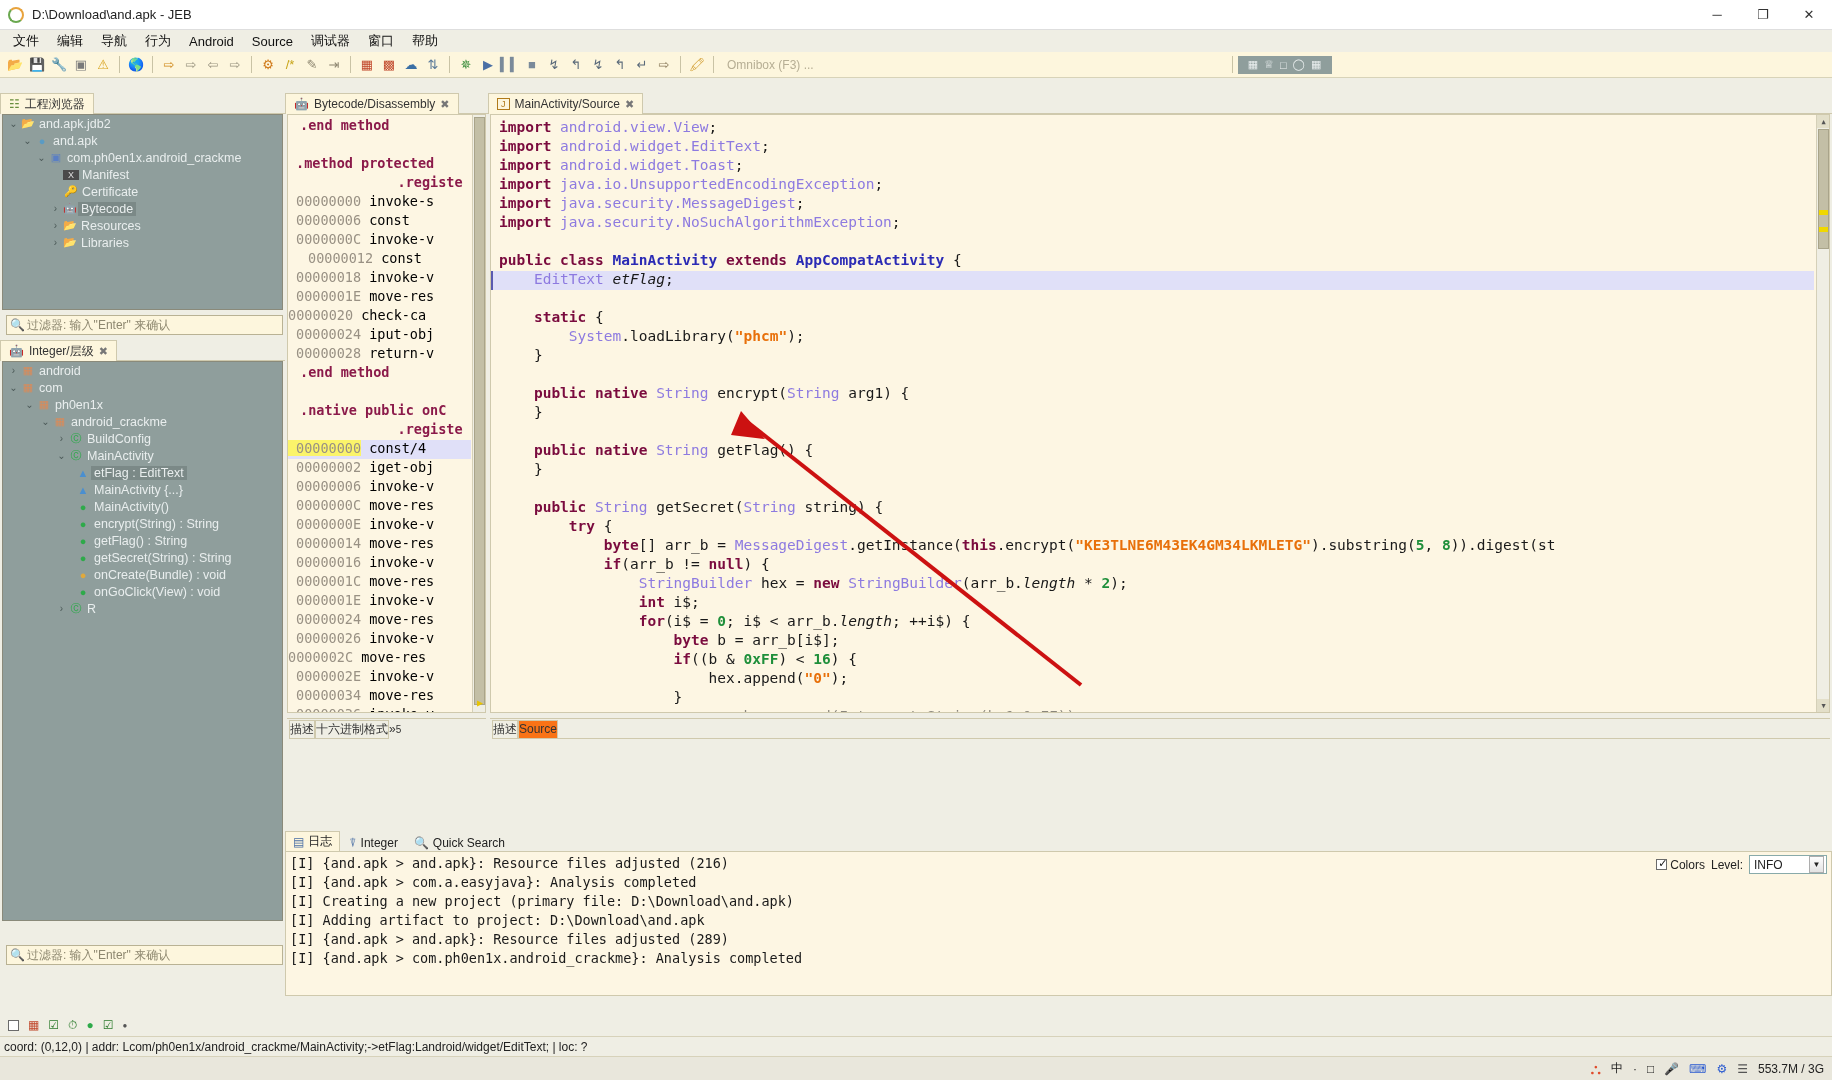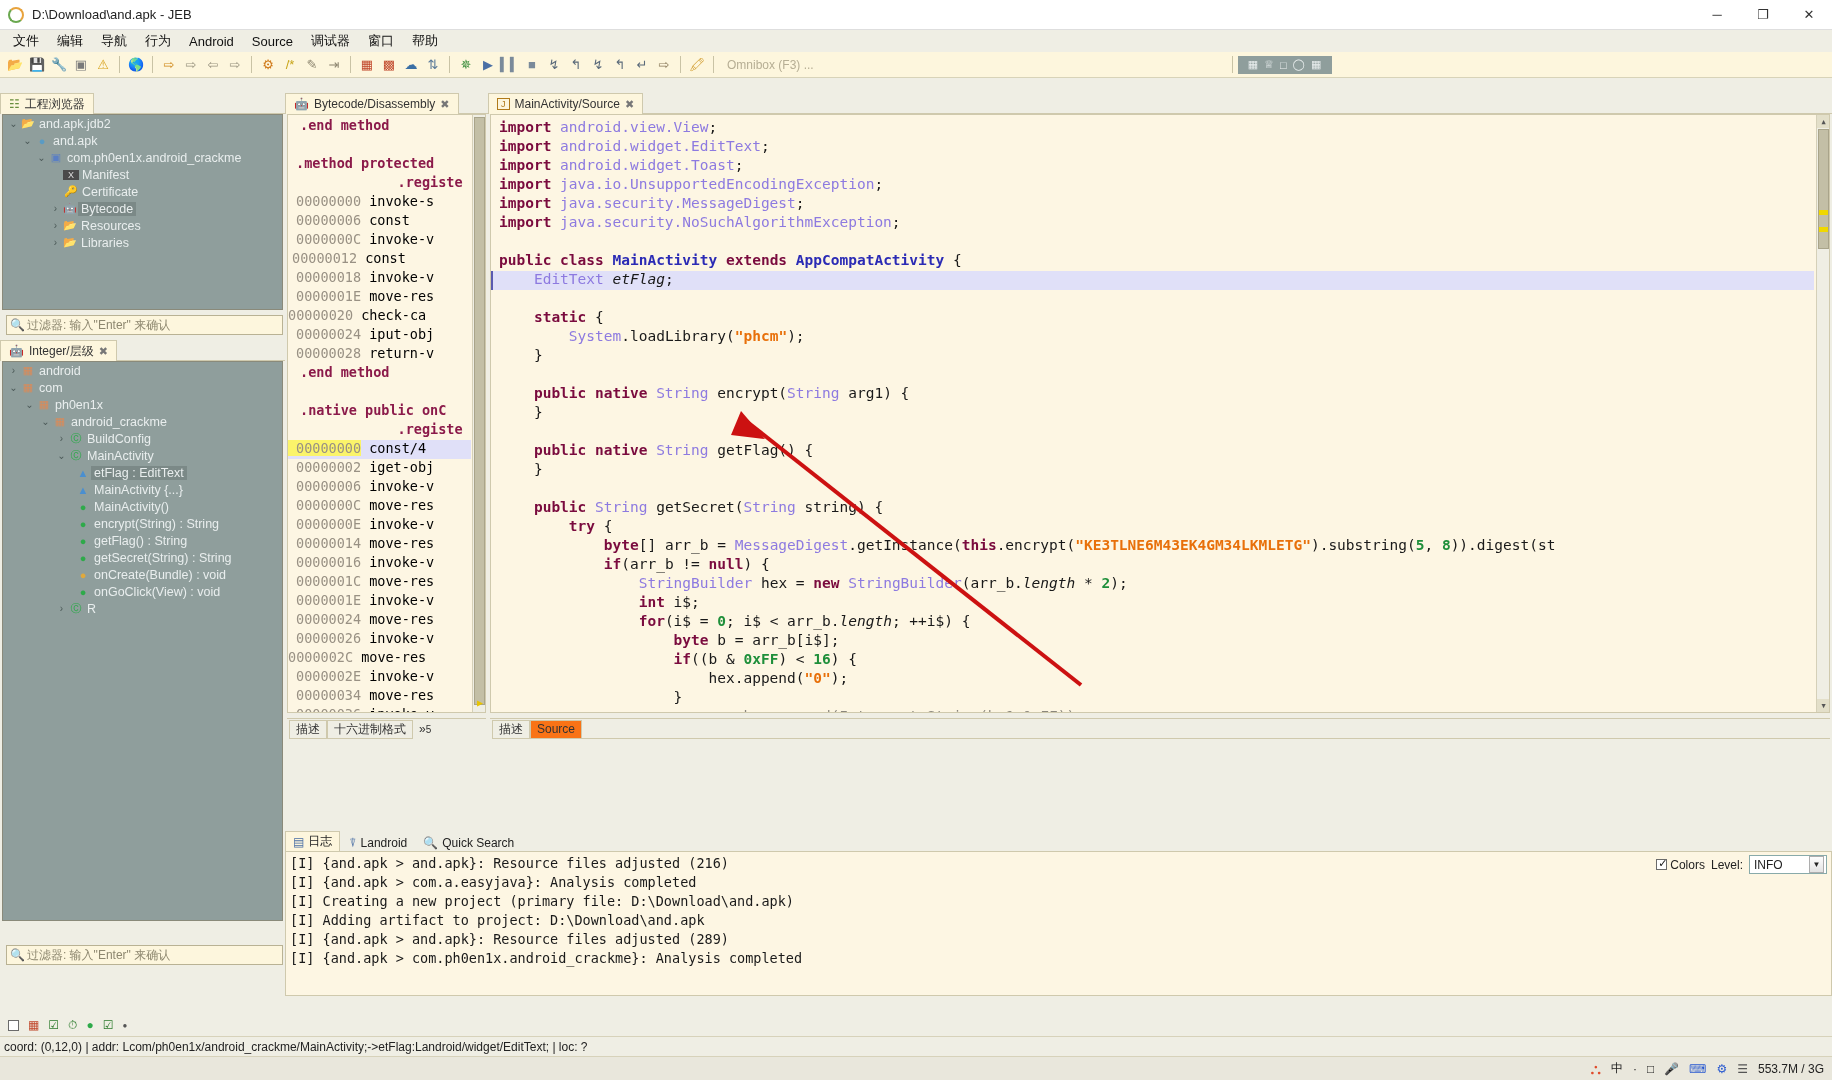--- a/index.html
+++ b/index.html
@@ -84,21 +84,21 @@
   .s-type { color: #8d7ae0; }
   .s-str  { color: #e8700a; font-weight: bold; }
   .s-num  { color: #1e8f3a; font-weight: bold; }
   .s-id   { color: #191919; }
   .s-cls  { color: #2b2bb5; font-weight: bold; }
   .s-field{ color: #191919; font-style: italic; }
   .hlrow  { background: #e0e0f8; }
 
   .subtabs { height: 21px; background: #efeee4; display: flex; align-items: center; padding-left: 2px;
              border-top: 1px solid #cfc9ad; }
-  .stab { height: 19px; padding: 0 6px; display: flex; align-items: center; font-size: 12px;
+  .stab { height: 19px; padding: 0 0; display: flex; align-items: center; font-size: 12px;
           border: 1px solid #cfc9ad; background: #efeee4; color: #333; }
   .stab.active { background: #f97316; text-align: center; }
 
   
   .logpanel { position: absolute; left: 285px; right: 0; bottom: 0; height: 165px; }
   .logtabs { height: 20px; display: flex; align-items: flex-end; background: #efeee4; gap: 2px; }
   .ltab { display: flex; align-items: center; gap: 4px; padding: 1px 7px; font-size: 12px; color: #222; }
   .ltab.active { background: #fdf6dd; border: 1px solid #cfc9ad; border-bottom: none; }
   .logbody { position: absolute; left: 0; right: 0; top: 20px; bottom: 0; background: #fdf6e3;
              border: 1px solid #cfc9ad; font-family: "DejaVu Sans Mono", monospace; font-size: 13.5px;
@@ -357,21 +357,21 @@
 
       <div class="code" style="position:absolute;left:2px;top:21px;width:199px;height:599px;border:1px solid #cfc9ad;">
         <div style="position:absolute;left:0;top:2px;right:14px;bottom:0;overflow:hidden">
           <div class="cline"><span class="kw" style="padding-left:12px">.end method</span></div>
           <div class="cline">&nbsp;</div>
           <div class="cline"><span class="kw" style="padding-left:8px">.method protected</span></div>
           <div class="cline"><span class="kw" style="padding-left:12px">            .registe</span></div>
           <div class="cline"><span class="addr" style="padding-left:8px">00000000</span> <span>invoke-s</span></div>
           <div class="cline"><span class="addr" style="padding-left:8px">00000006</span> <span>const</span></div>
           <div class="cline"><span class="addr" style="padding-left:8px">0000000C</span> <span>invoke-v</span></div>
-          <div class="cline"><span class="addr" style="padding-left:4px">00000012</span> <span>const</span></div>
+          <div class="cline"><span class="addr" style="padding-left:20px">00000012</span> <span>const</span></div>
           <div class="cline"><span class="addr" style="padding-left:8px">00000018</span> <span>invoke-v</span></div>
           <div class="cline"><span class="addr" style="padding-left:8px">0000001E</span> <span>move-res</span></div>
           <div class="cline"><span class="addr" style="padding-left:0">00000020</span> <span>check-ca</span></div>
           <div class="cline"><span class="addr" style="padding-left:8px">00000024</span> <span>iput-obj</span></div>
           <div class="cline"><span class="addr" style="padding-left:8px">00000028</span> <span>return-v</span></div>
           <div class="cline"><span class="kw" style="padding-left:12px">.end method</span></div>
           <div class="cline">&nbsp;</div>
           <div class="cline"><span class="kw" style="padding-left:12px">.native public onC</span></div>
           <div class="cline"><span class="kw" style="padding-left:12px">            .registe</span></div>
           <div class="cline" style="background:#e0e0f8"><span class="addr hl" style="padding-left:8px">00000000</span> <span>const/4</span></div>
@@ -475,21 +475,21 @@
     </div>
 
     <div class="logpanel" style="left:285px;right:0;bottom:0;height:165px">
       <div class="logtabs">
         <div class="ltab active">
           <span style="color:#4a6fa5">▤</span>
           <span>日志</span>
         </div>
         <div class="ltab">
           <span style="color:#4a6fa5">⍒</span>
-          <span>Landroid</span>
+          <span>Integer</span>
         </div>
         <div class="ltab">
           <span style="color:#c08a1a">🔍</span>
           <span>Quick Search</span>
         </div>
       </div>
       <div class="logbody">
         <div class="logline">[I] {and.apk &gt; and.apk}: Resource files adjusted (216)</div>
         <div class="logline">[I] {and.apk &gt; com.a.easyjava}: Analysis completed</div>
         <div class="logline">[I] Creating a new project (primary file: D:\Download\and.apk)</div>

